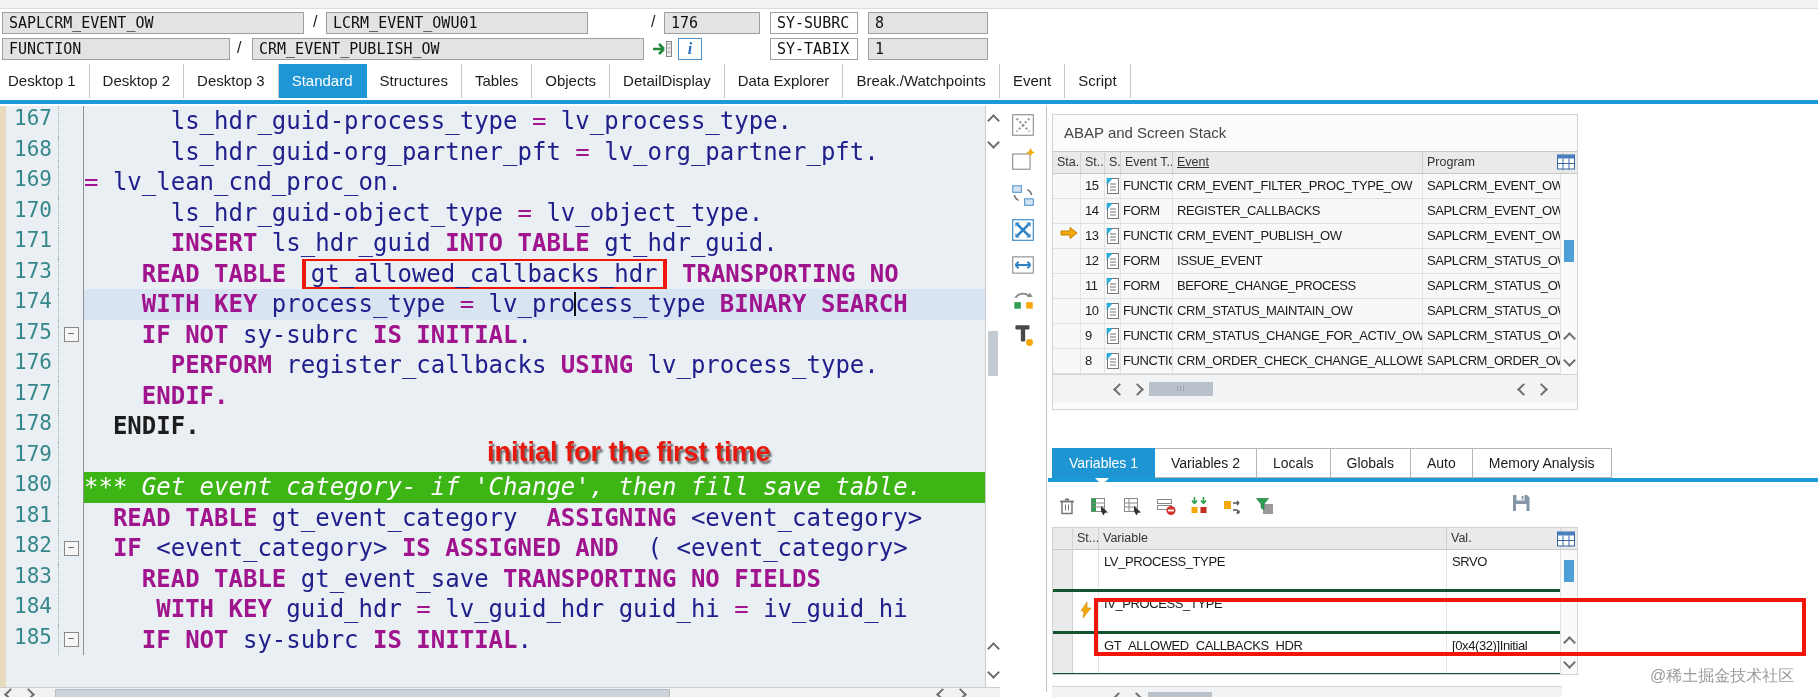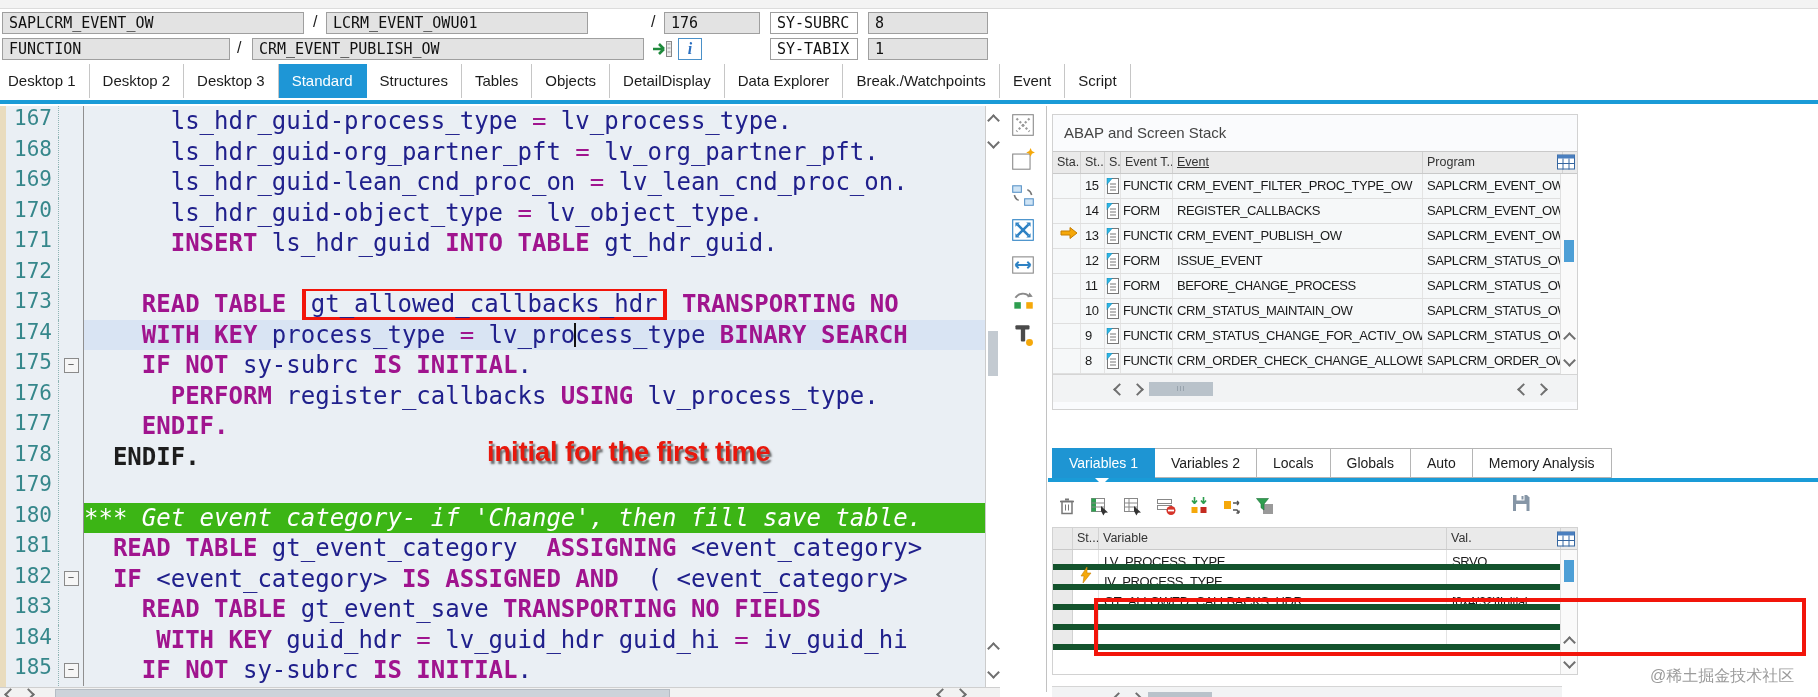--- a/index.html
+++ b/index.html
@@ -92,21 +92,21 @@
   #var-blue-line{left:1048px;top:478px;width:770px;height:4px;background:#1a9bd7;}
   #var-notch{left:1095px;top:478px;width:0;height:0;border-left:7px solid transparent;
     border-right:7px solid transparent;border-top:7px solid #fff;z-index:3;}
   #var-toolbar{left:1056px;top:492px;height:28px;display:flex;gap:11px;align-items:center;}
   .vt-icon{width:22px;height:22px;display:block;}
   #save-icon-wrap{left:1510px;top:492px;}
   #var-table{left:1052px;top:527px;width:526px;height:148px;border:1px solid #d2d2d2;
     box-sizing:border-box;background:#fff;overflow:hidden;}
   #var-head{position:absolute;left:0;top:0;width:524px;height:22px;background:#eaeaea;
     border-bottom:1px solid #c9c9c9;display:flex;box-sizing:border-box;}
-  .vrow{display:flex;height:20px;background:#fff;border-bottom:6px solid #14532d;box-sizing:border-box;}
+  .vrow{display:flex;height:42px;background:#fff;border-bottom:3px solid #14532d;box-sizing:border-box;}
   .vc-sel{width:20px;min-width:20px;background:#eaeaea;border-right:1px solid #d2d2d2;box-sizing:border-box;}
   .vc-st{width:26px;min-width:26px;display:flex;align-items:center;justify-content:center;
     border-right:1px solid #e4e4e4;box-sizing:border-box;}
   .vc-name{width:348px;min-width:348px;}
   .vc-val{width:114px;min-width:114px;}
   .vcell{font-size:13px;letter-spacing:-0.4px;color:#1a1a1a;line-height:24px;padding-left:5px;
     border-right:1px solid #e4e4e4;box-sizing:border-box;white-space:nowrap;overflow:hidden;}
   #var-rows{position:absolute;left:0;top:22px;width:510px;}
   #var-grid-icon{position:absolute;right:2px;top:3px;}
   #var-vlane{position:absolute;right:0;top:22px;width:16px;height:125px;background:#fafafa;border-left:1px solid #e0e0e0;}
@@ -176,36 +176,31 @@
       <span class="code-text"><span class="si">      ls_hdr_guid-process_type </span><span class="so">=</span><span class="si"> lv_process_type.</span></span>
     </div>
     <div class="code-line">
       <span class="ln">168</span>
       <span class="fold"></span>
       <span class="code-text"><span class="si">      ls_hdr_guid-org_partner_pft </span><span class="so">=</span><span class="si"> lv_org_partner_pft.</span></span>
     </div>
     <div class="code-line">
       <span class="ln">169</span>
       <span class="fold"></span>
-      <span class="code-text"><span class="si">      ls_hdr_guid-lean_cnd_proc_on </span><span class="so">=</span><span class="si"> lv_lean_cnd_proc_on.</span></span>
+      <span class="code-text"><span class="so">=</span><span class="si"> lv_lean_cnd_proc_on.</span></span>
     </div>
     <div class="code-line">
       <span class="ln">170</span>
       <span class="fold"></span>
       <span class="code-text"><span class="si">      ls_hdr_guid-object_type </span><span class="so">=</span><span class="si"> lv_object_type.</span></span>
     </div>
     <div class="code-line">
       <span class="ln">171</span>
       <span class="fold"></span>
       <span class="code-text"><span class="sk">      INSERT</span><span class="si"> ls_hdr_guid </span><span class="sk">INTO TABLE</span><span class="si"> gt_hdr_guid.</span></span>
-    </div>
-    <div class="code-line">
-      <span class="ln">172</span>
-      <span class="fold"></span>
-      <span class="code-text"></span>
     </div>
     <div class="code-line">
       <span class="ln">173</span>
       <span class="fold"></span>
       <span class="code-text"><span class="sk">    READ TABLE </span><span class="sx">gt_allowed_callbacks_hdr</span><span class="sk"> TRANSPORTING NO</span></span>
     </div>
     <div class="code-line hl">
       <span class="ln">174</span>
       <span class="fold"></span>
       <span class="code-text"><span class="sk">    WITH KEY </span><span class="si">process_type </span><span class="so">=</span><span class="si"> lv_pro</span><span class="caret"></span><span class="si">cess_type </span><span class="sk">BINARY SEARCH</span></span>

